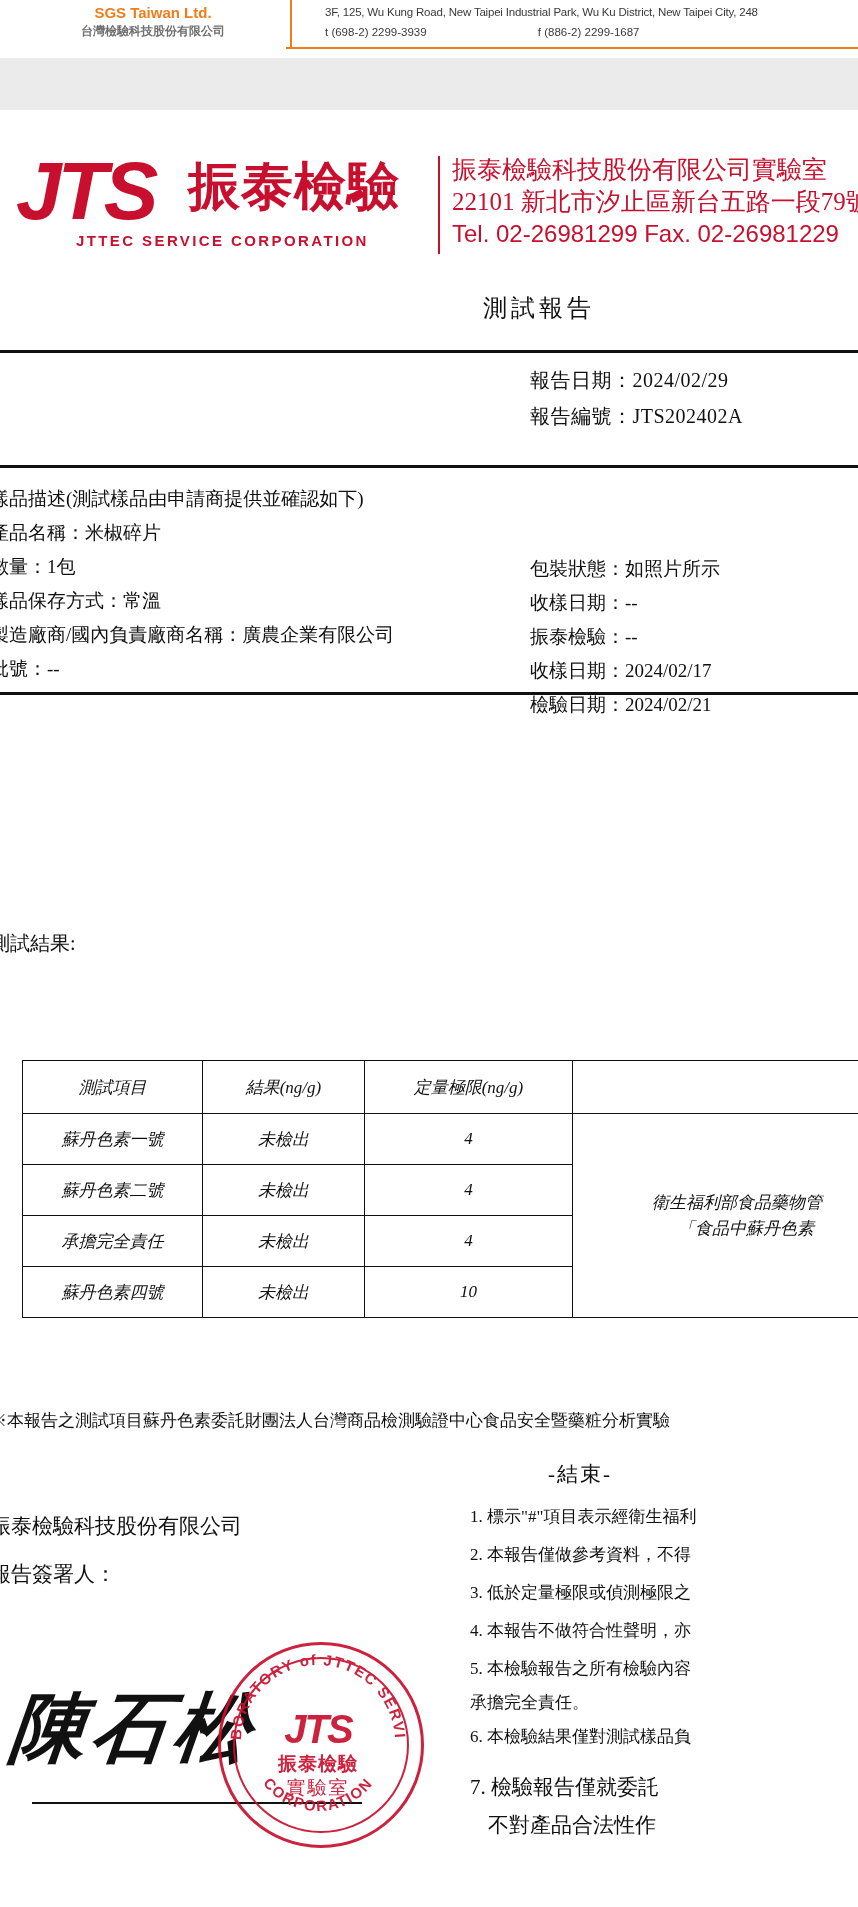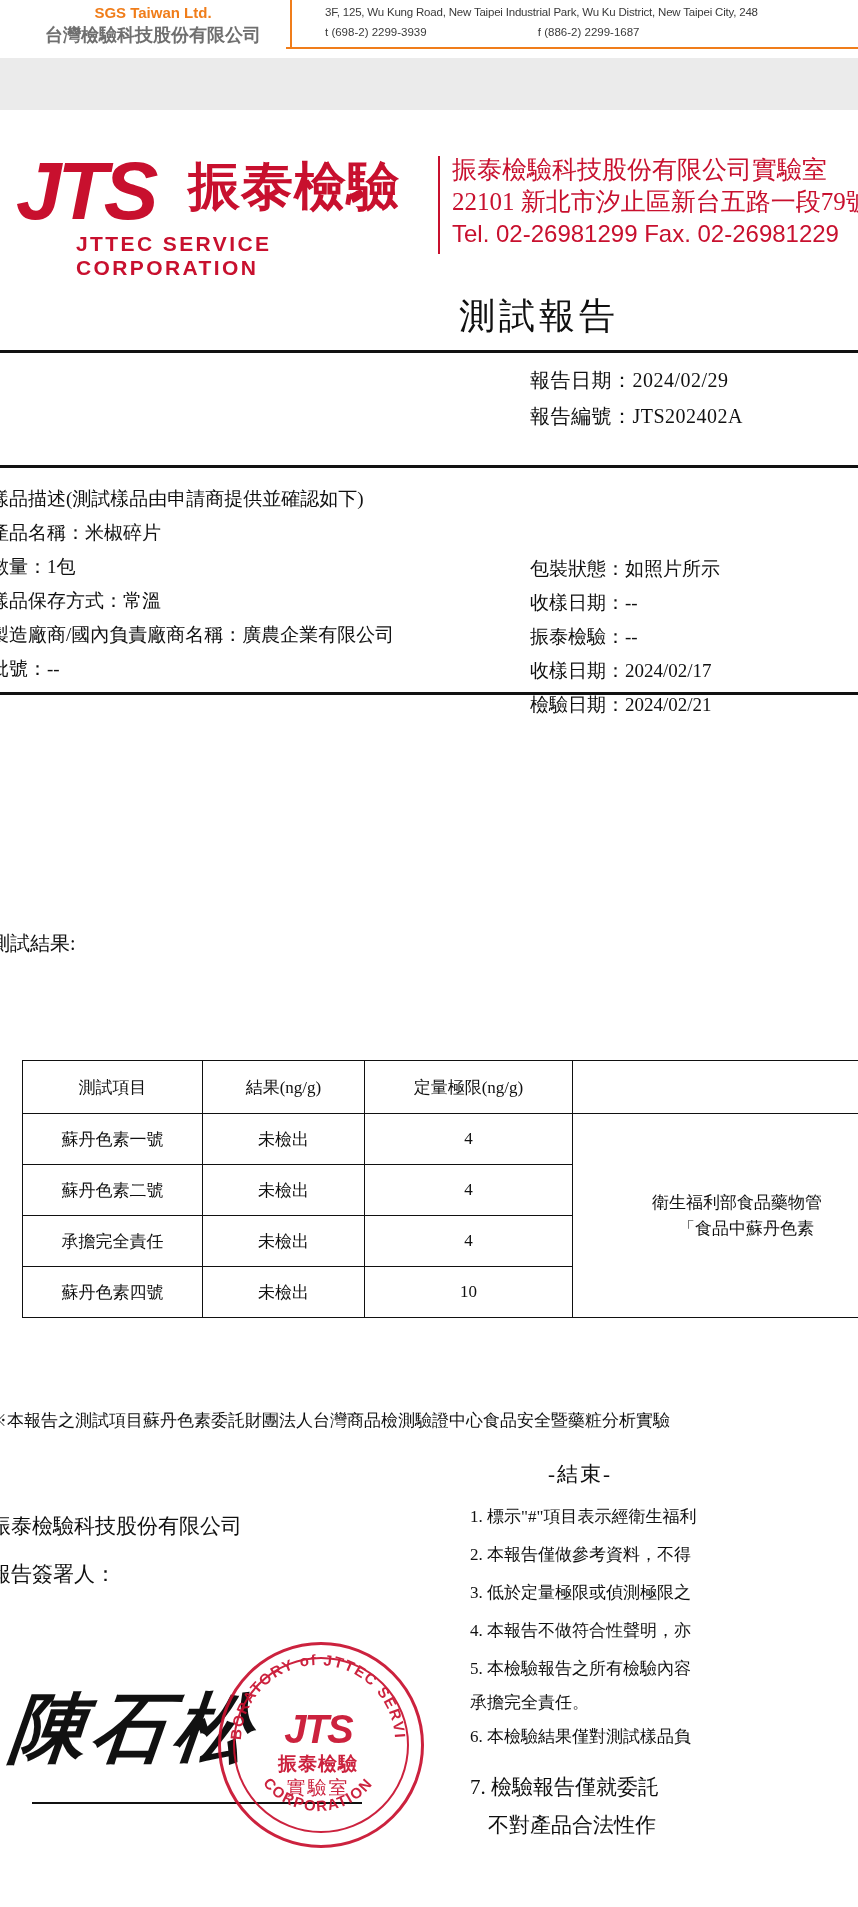--- a/index.html
+++ b/index.html
@@ -33,21 +33,21 @@
   .sgs-name {
     font-family: "Liberation Sans", sans-serif;
     font-weight: bold;
     font-size: 15px;
     color: #f07d1a;
     text-align: center;
   }
   .sgs-name-cn {
     font-family: "Liberation Sans", sans-serif;
     font-weight: bold;
-    font-size: 18px;
+    font-size: 12px;
     color: #6f6f6f;
     text-align: center;
     margin-top: 2px;
   }
   .sgs-vline {
     position: absolute;
     left: 290px; top: 0px;
     width: 2px; height: 48px;
     background: #f07d1a;
   }
@@ -124,21 +124,21 @@
     font-size: 52px;
     line-height: 60px;
     color: #c8102e;
     letter-spacing: 1px;
   }
   .logo-en {
     position: absolute;
     left: 60px; top: 82px;
     font-family: "Liberation Sans", sans-serif;
     font-weight: bold;
-    font-size: 21px;
+    font-size: 15px;
     letter-spacing: 2.4px;
     color: #c8102e;
   }
   .logo-divider {
     position: absolute;
     left: 438px; top: 8px;
     width: 2px; height: 98px;
     background: #c8102e;
   }
   .lab-lines {
@@ -150,21 +150,21 @@
   }
   .lab-l1 { font-size: 25px; line-height: 32px; }
   .lab-l2 { font-size: 25px; line-height: 32px; }
   .lab-l3 { font-size: 24px; line-height: 32px; font-family: "Liberation Sans", sans-serif; }
 
   .doc-title {
     position: absolute;
     top: 182px; left: 0;
     width: 778px;
     text-align: center;
-    font-size: 36px;
+    font-size: 24px;
     letter-spacing: 4px;
     color: #111;
   }
   .title-shift { padding-left: 300px; }
 
   .rule-thick {
     position: absolute;
     left: 0; width: 858px;
     height: 3px;
     background: #111;
@@ -221,20 +221,21 @@
     width: 880px;
     border-collapse: collapse;
     font-size: 17px;
   }
   table.results th, table.results td {
     border: 1.5px solid #111;
     text-align: center;
     padding: 0;
     height: 50px;
     font-weight: normal;
+    font-style: italic;
   }
   table.results th { height: 52px; }
   .col-item { width: 180px; }
   .col-result { width: 162px; }
   .col-limit { width: 208px; }
   .col-method { width: 330px; text-align: left; }
   .method-cell {
     padding: 0 14px;
     font-size: 17px;
     line-height: 26px;

